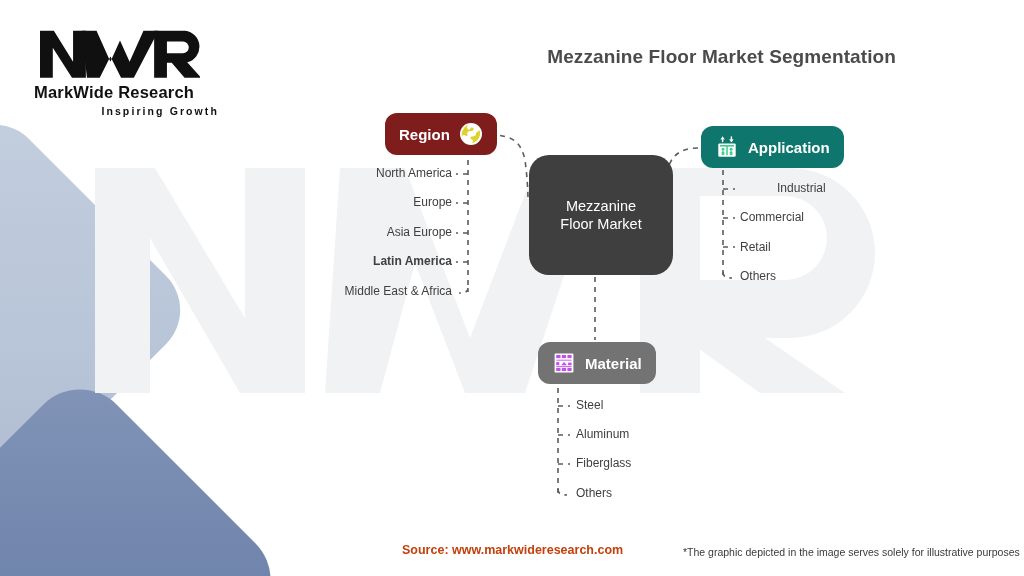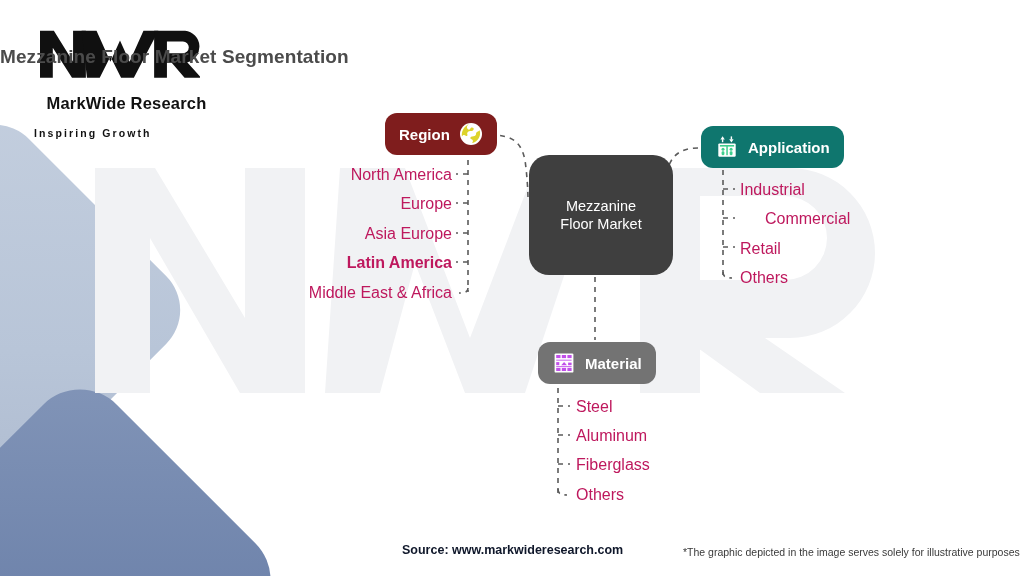--- a/index.html
+++ b/index.html
@@ -29,30 +29,30 @@
     letter-spacing: 4px; white-space: nowrap; user-select: none;
     font-family: "Liberation Sans", sans-serif;
   }
   #watermark svg { display: block; width: 920px; height: 225px; }
 
   
   #logo { position: absolute; left: 34px; top: 28px; width: 185px; }
   #logo-mark { display: block; width: 160px; height: 52px; margin-left: 6px; }
   #logo-name {
     font-size: 16.5px; font-weight: 700; color: #111; letter-spacing: .2px;
-    text-align: center; margin-top: 14px;
+    text-align: left; margin-top: 3px;
   }
   #logo-tag {
     font-size: 10.5px; font-weight: 700; color: #111; letter-spacing: 2.1px;
-    text-align: left; margin-top: 14px;
+    text-align: right; margin-top: 3px;
   }
 
   
   #title {
-    position: absolute; left: 0; top: 46px; width: 896px; text-align: left;
+    position: absolute; left: 0; top: 46px; width: 896px; text-align: right;
     font-size: 19px; font-weight: 700; color: #4b4b4b; letter-spacing: .1px;
   }
 
   
   #wires { position: absolute; left: 0; top: 0; width: 1024px; height: 576px; }
   #wires path { fill: none; stroke: #5b5b5b; stroke-width: 1.6; stroke-dasharray: 5 5; stroke-linecap: butt; }
 
   
   #center-node {
     position: absolute; left: 529px; top: 155px; width: 144px; height: 120px;
@@ -68,21 +68,21 @@
     color: #ffffff; font-size: 15px; font-weight: 600; white-space: nowrap;
   }
   #badge-region { left: 385px; top: 113px; background: #7f1d1d; }
   #badge-application { left: 701px; top: 126px; background: #0f766e; }
   #badge-material { left: 538px; top: 342px; background: #737373; }
   .badge .ico { display: block; width: 24px; height: 24px; flex: 0 0 24px; }
   .badge .ico svg { display: block; width: 24px; height: 24px; }
 
   
   .leaf {
-    position: absolute; font-size: 16px; color: #be185d; white-space: nowrap;
+    position: absolute; font-size: 12px; color: #404040; white-space: nowrap;
   }
   .leaf.right-align { text-align: right; transform: translateX(-100%); }
 </style>
 </head>
 <body>
 
 <div id="stage">
 
   <div class="deco" id="deco-light"></div>
   <div class="deco" id="deco-dark"></div>
@@ -178,22 +178,22 @@
           <circle cx="8" cy="14.3" r="1.5"></circle>
           <rect x="6.6" y="16.3" width="2.8" height="3.9" rx="1.1"></rect>
           <circle cx="16.1" cy="14.3" r="1.5"></circle>
           <rect x="14.7" y="16.3" width="2.8" height="3.9" rx="1.1"></rect>
         </g>
       </svg>
     </span>
     <span>Application</span>
   </div>
 
-  <div class="leaf" style="left:740px; top:181px;text-align:right;">Industrial</div>
-  <div class="leaf" style="left:765px; top:210px;">Commercial</div>
+  <div class="leaf" style="left:777px; top:181px;text-align:right;">Industrial</div>
+  <div class="leaf" style="left:740px; top:210px;">Commercial</div>
   <div class="leaf" style="left:740px; top:240px;">Retail</div>
   <div class="leaf" style="left:740px; top:269px;">Others</div>
 
   <div class="badge" id="badge-material">
     <span class="ico">
       <svg viewBox="0 0 24 24" xmlns="http://www.w3.org/2000/svg">
         <g fill="#ffffff">
           <rect x="2.6" y="2.4" width="18.8" height="19.2" rx="1.2"></rect>
         </g>
         <g fill="#c14fea">
@@ -212,16 +212,16 @@
       </svg>
     </span>
     <span>Material</span>
   </div>
 
   <div class="leaf" style="left:576px; top:398px;">Steel</div>
   <div class="leaf" style="left:576px; top:427px;">Aluminum</div>
   <div class="leaf" style="left:576px; top:456px;">Fiberglass</div>
   <div class="leaf" style="left:576px; top:486px;">Others</div>
 
-  <div style="position:absolute; left:402px; top:543px; font-size:12.5px; font-weight:700; color:#0f172a;">Source: www.markwideresearch.com</div>
+  <div style="position:absolute; left:402px; top:543px; font-size:12.5px; font-weight:700; color:#c2410c;">Source: www.markwideresearch.com</div>
   <div style="position:absolute; left:683px; top:546px; font-size:10.5px; color:#3a3a3a;">*The graphic depicted in the image serves solely for illustrative purposes</div>
 
 </div>
 
 </body></html>

